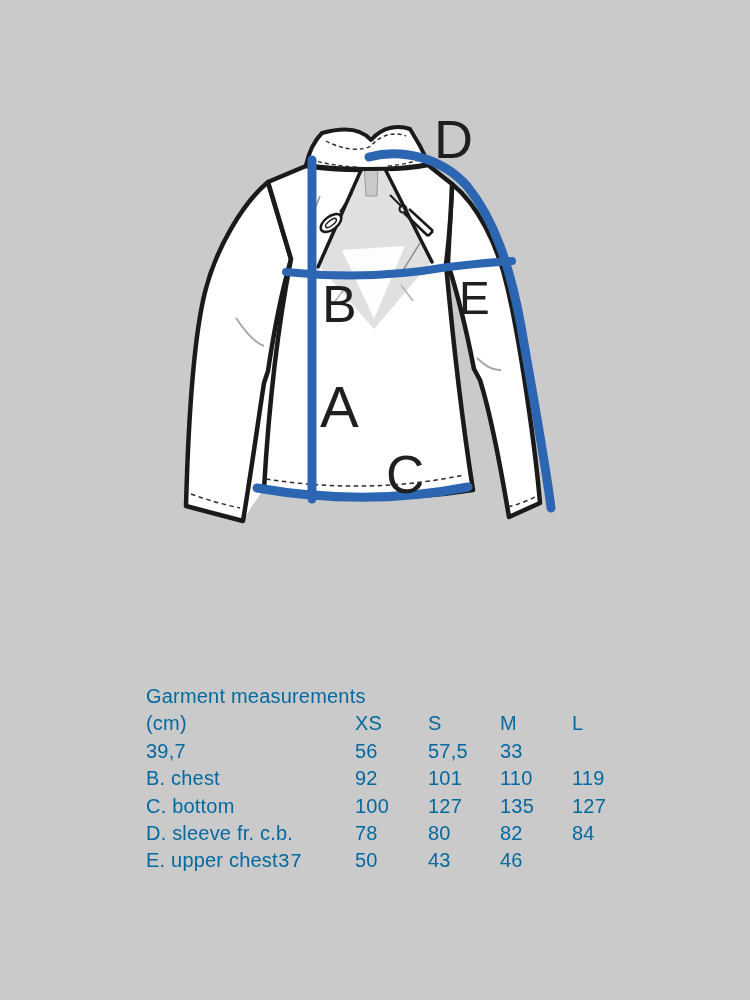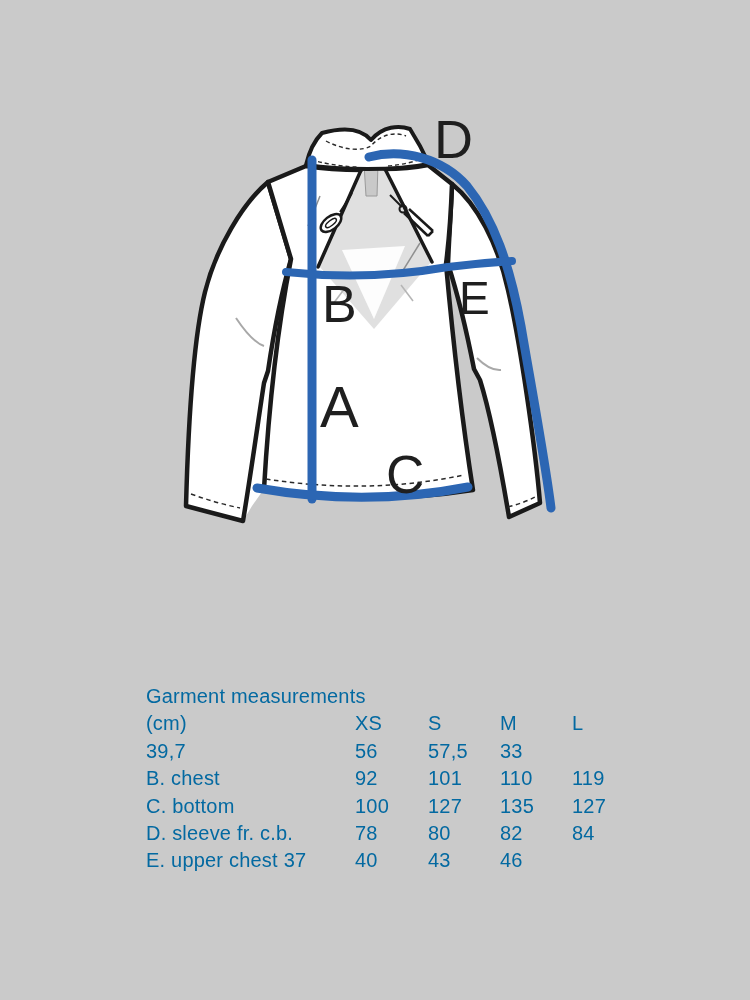--- a/index.html
+++ b/index.html
@@ -22,21 +22,21 @@
 
   
   .mtable{
     position:absolute;left:146px;top:683px;
     color:#0369a1;font-size:20px;line-height:27.4px;
     letter-spacing:0.2px;
   }
   .t-title{white-space:nowrap;}
   .t-row{display:grid;grid-template-columns:209px 73px 72px 72px 60px;}
   .c-label{white-space:nowrap;}
-  .c-label .lblval{margin-left:6px;}
+  .c-label .lblval{font-family:Liberation Mono, monospace;}
   .c-val{white-space:nowrap;}
 </style>
 </head>
 <body>
 
 <div class="stage">
 
   <svg class="diagram-svg" width="750" height="620" viewBox="0 0 750 620">
 
     <path d="M 291 259 C 277 330 268 420 264 489 L 252 506 L 243 521 C 251 473 259 415 264 383 L 268 371 C 273 337 281 294 291 259 Z" fill="#ffffff" stroke="none"></path>
@@ -140,20 +140,20 @@
       <span class="c-val">78</span>
       <span class="c-val">80</span>
       <span class="c-val">82</span>
       <span class="c-val">84</span>
     </div>
 
     <div class="t-row">
       <span class="c-label">
         <span>E. upper chest</span><span class="lblval">37</span>
       </span>
-      <span class="c-val">40</span>
+      <span class="c-val">50</span>
       <span class="c-val">43</span>
       <span class="c-val">46</span>
       <span class="c-val"></span>
     </div>
   </div>
 
 </div>
 
 </body></html>

